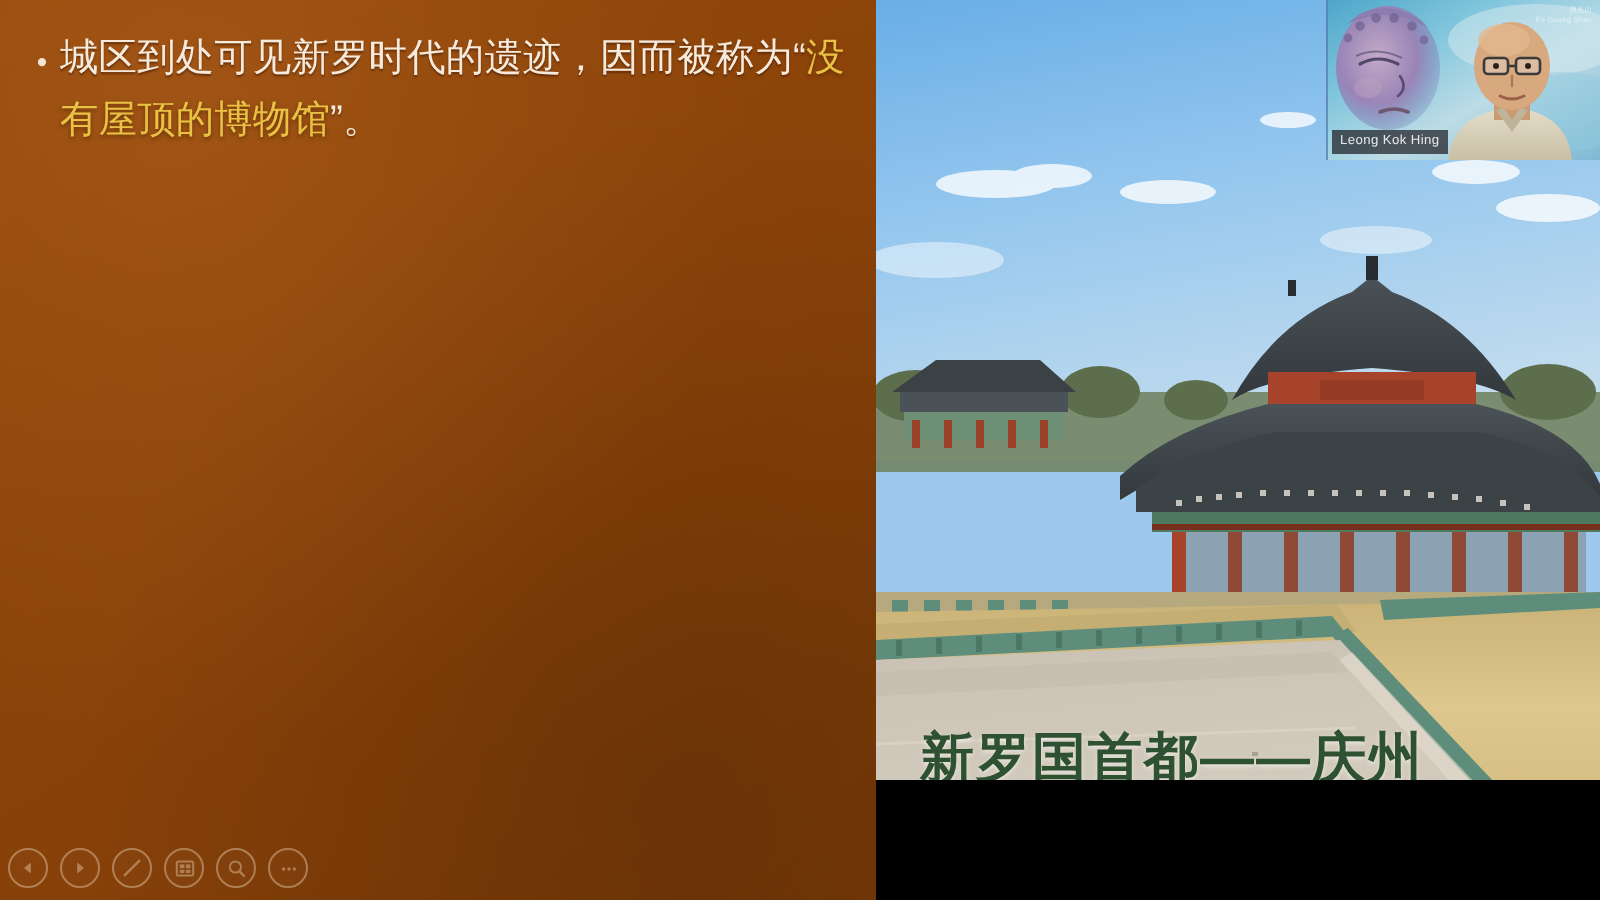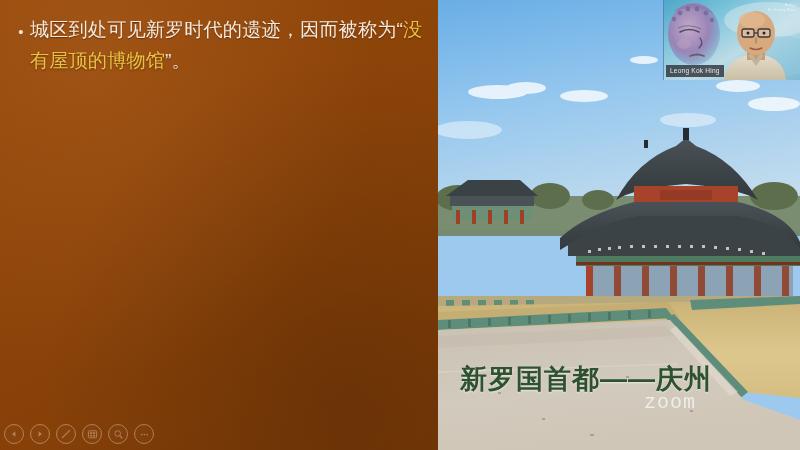--- a/index.html
+++ b/index.html
@@ -45,21 +45,21 @@
     width:20px; height:20px; border-radius:50%;
     border:1.1px solid #F0D9BE;
     display:flex; align-items:center; justify-content:center;
     color:#F0D9BE;
     background:rgba(255,230,200,0.05);
   }
   .tb-btn svg { display:block; }
 
   
   #photo {
-    position:absolute; left:438px; top:0; width:362px; height:450px;
+    position:absolute; left:438px; top:0; width:362px; height:390px;
     overflow:hidden; background:#9ec9ee;
   }
   #photo svg { display:block; width:362px; height:450px; }
 
   #photo-caption {
     position:absolute; left:22px; top:366px;
     font-size:27px; line-height:1;
     color:#2E5131;
     font-weight:700;
     letter-spacing:1px;

